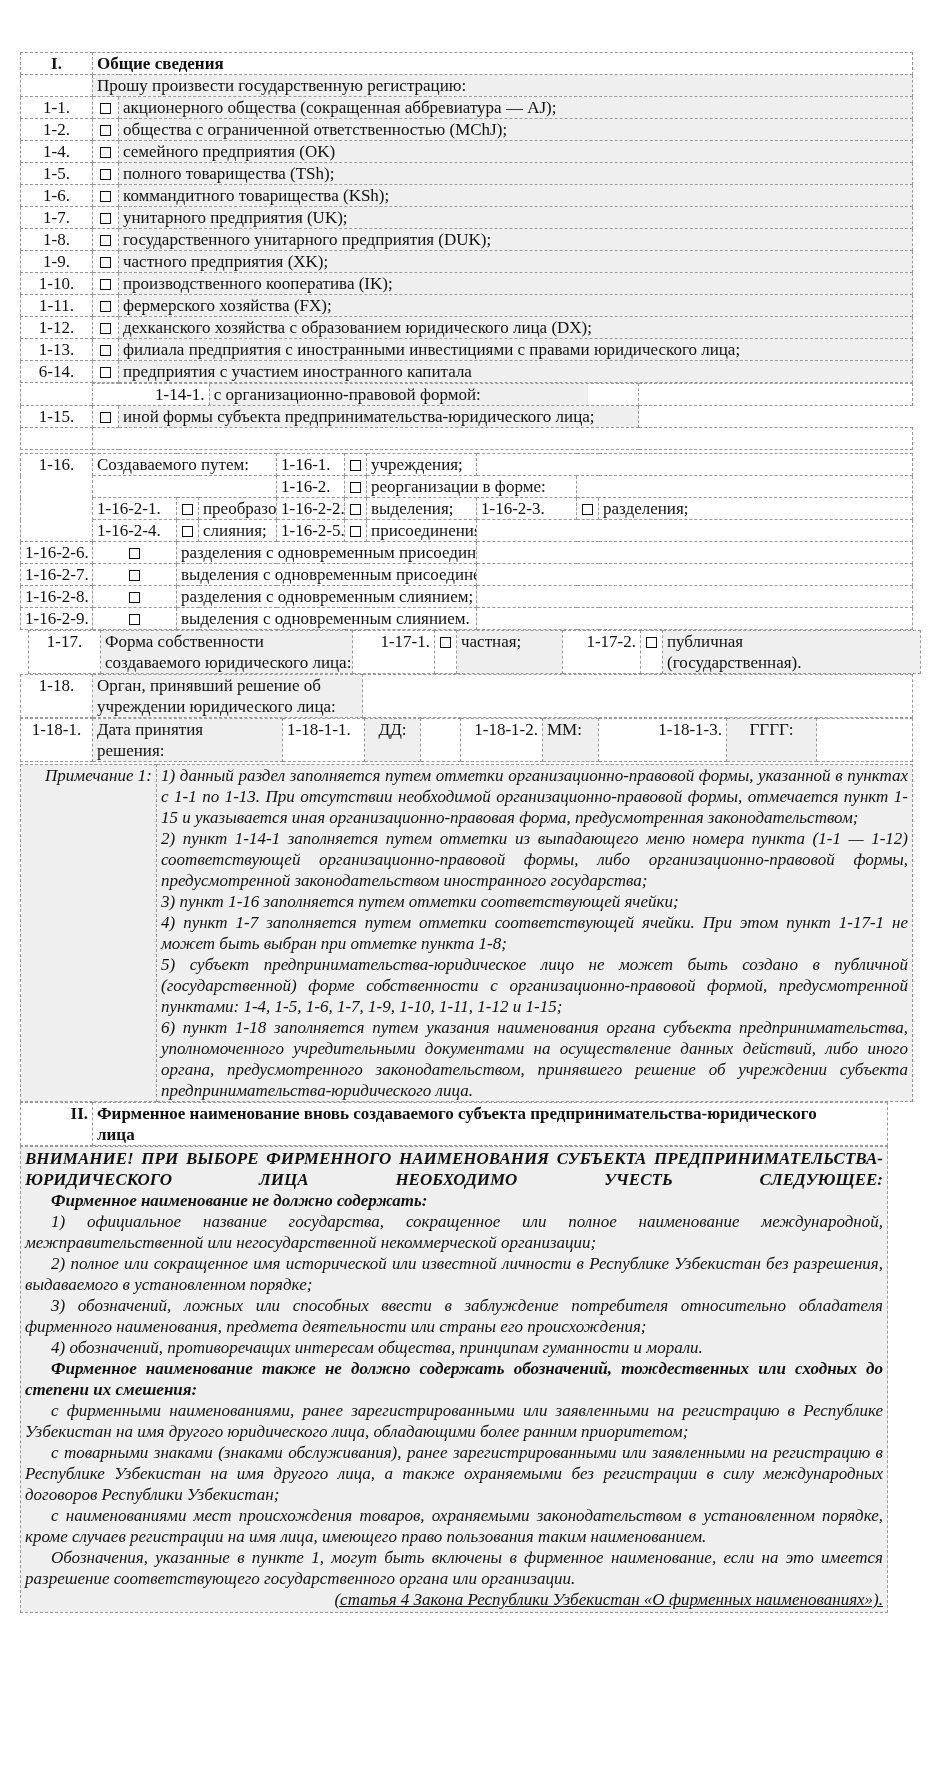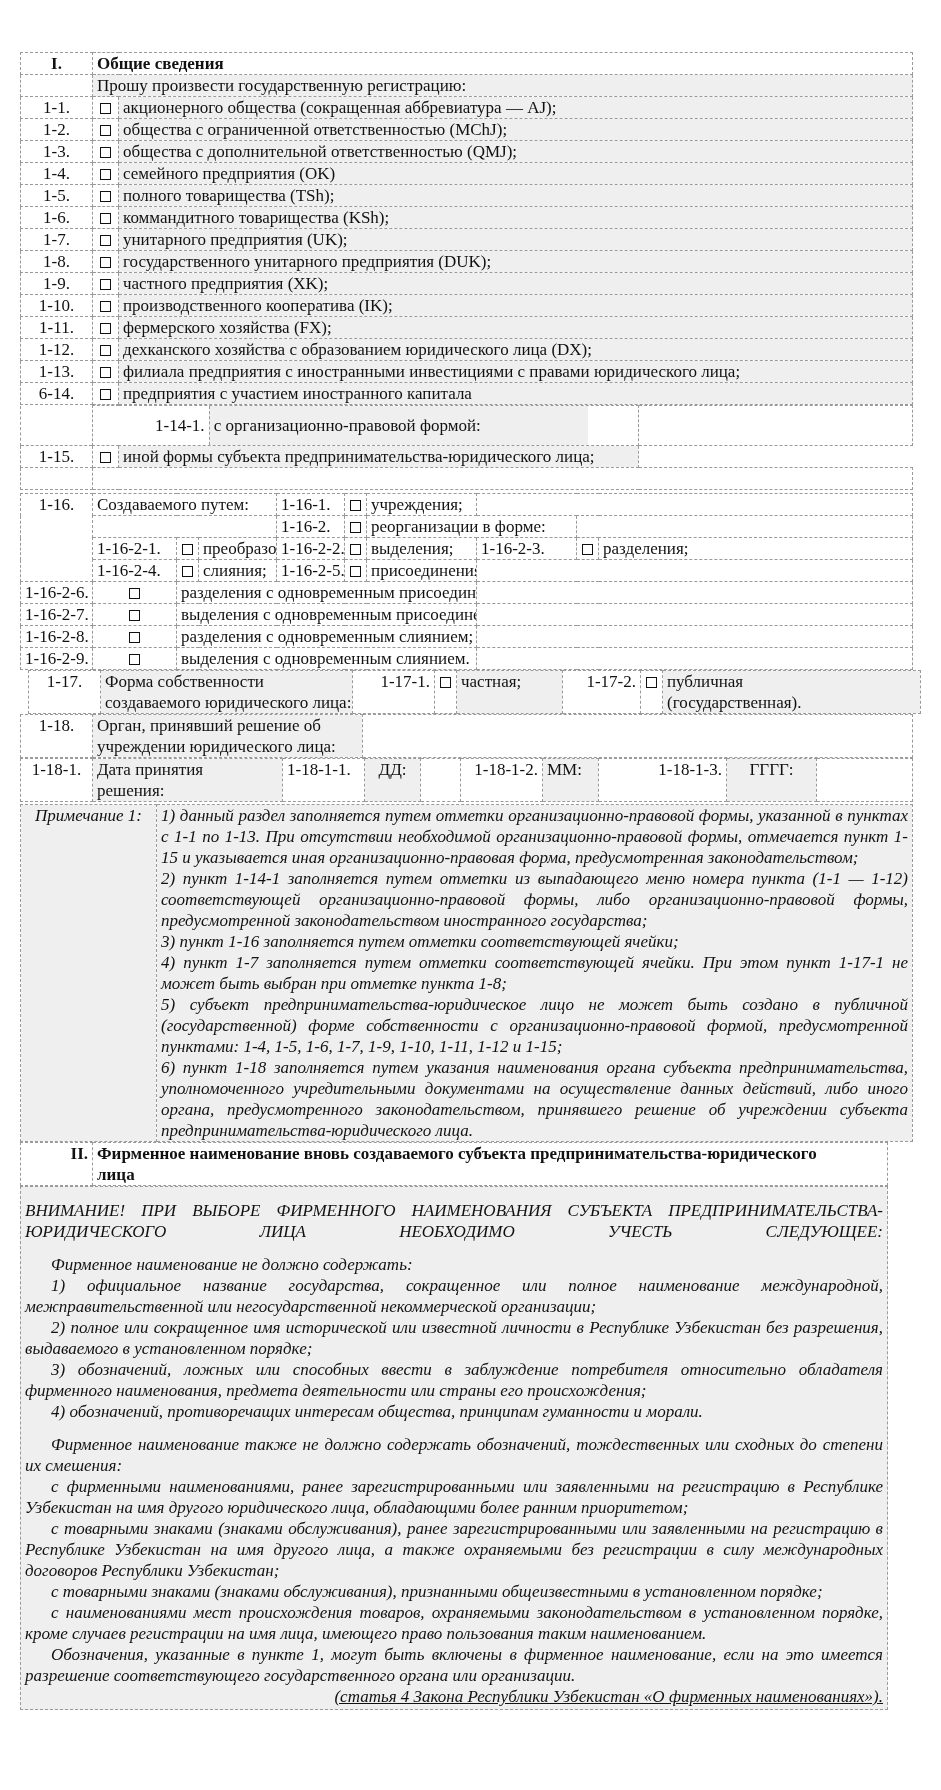--- a/index.html
+++ b/index.html
@@ -18,26 +18,26 @@
   .c { text-align: center; }
   .r { text-align: right; }
   .b { font-weight: bold; }
   .cb {
     display: inline-block; width: 11px; height: 11px; border: 1.5px solid #111;
     vertical-align: -1px; box-sizing: border-box; background: #fff;
   }
   .cbcell { text-align: center; padding: 0; }
   .nb { border: none; }
   .note td { font-style: italic; white-space: normal; text-align: justify; }
-  .note .lbl { text-align: center; font-style: italic; }
+  .note .lbl { text-align: right; font-style: italic; }
   .note p { margin: 0; text-align: justify; text-align-last: left; }
   .sec2 { border: 1px dashed #9a9a9a; background: #efefef; padding: 1px 4px 2px 4px; font-style: italic; }
   .sec2 p { margin: 0; text-align: justify; line-height: 21px; font-size: 17px; }
   .sec2 .ind { text-indent: 26px; }
-  .sec2 .bi { font-weight: normal; margin-top: 12px; }
+  .sec2 .bi { font-weight: bold; }
   .sec2 .src { text-align: right; text-decoration: underline; }
   .hdr2 td { white-space: normal; }
 </style>
 </head>
 <body>
 
 <div class="page">
 
   <table>
     <colgroup>
@@ -60,25 +60,20 @@
           <td class="c">1-1.</td>
           <td class="cbcell"><span class="cb"></span></td>
           <td class="sh">акционерного общества (сокращенная аббревиатура — AJ);</td>
         </tr>
         <tr>
           <td class="c">1-2.</td>
           <td class="cbcell"><span class="cb"></span></td>
           <td class="sh">общества с ограниченной ответственностью (MChJ);</td>
         </tr>
         <tr>
-          <td class="c">1-3.</td>
-          <td class="cbcell"><span class="cb"></span></td>
-          <td class="sh">общества с дополнительной ответственностью (QMJ);</td>
-        </tr>
-        <tr>
           <td class="c">1-4.</td>
           <td class="cbcell"><span class="cb"></span></td>
           <td class="sh">семейного предприятия (OK)</td>
         </tr>
         <tr>
           <td class="c">1-5.</td>
           <td class="cbcell"><span class="cb"></span></td>
           <td class="sh">полного товарищества (TSh);</td>
         </tr>
         <tr>
@@ -134,21 +129,21 @@
         <col style="width:72px">
         <col style="width:26px">
         <col style="width:520px">
         <col>
       </colgroup>
     <tbody>
         <tr>
       <td class="nb" style="border-left:1px dashed #9a9a9a"></td>
       <td colspan="2" style="padding-left:62px">
         <span>1-14-1.</span>
-        <span class="sh" style="padding:9px 4px;display:inline-block;width:370px;border-left:1px dashed #9a9a9a">с организационно-правовой формой:</span>
+        <span class="sh" style="padding:0 4px;display:inline-block;width:370px;border-left:1px dashed #9a9a9a">с организационно-правовой формой:</span>
       </td>
       <td></td>
     </tr>
     <tr>
       <td class="c">1-15.</td>
       <td class="cbcell"><span class="cb"></span></td>
       <td class="sh">иной формы субъекта предпринимательства-юридического лица;</td>
       <td class="nb"></td>
     </tr>
     <tr>
@@ -356,19 +351,18 @@
     <div id="must-not">
         <p class="ind">1) официальное название государства, сокращенное или полное наименование международной, межправительственной или негосударственной некоммерческой организации;</p>
         <p class="ind">2) полное или сокращенное имя исторической или известной личности в Республике Узбекистан без разрешения, выдаваемого в установленном порядке;</p>
         <p class="ind">3) обозначений, ложных или способных ввести в заблуждение потребителя относительно обладателя фирменного наименования, предмета деятельности или страны его происхождения;</p>
         <p class="ind">4) обозначений, противоречащих интересам общества, принципам гуманности и морали.</p>
       </div>
     <p class="ind bi">Фирменное наименование также не должно содержать обозначений, тождественных или сходных до степени их смешения:</p>
     <div id="also-list">
         <p class="ind">с фирменными наименованиями, ранее зарегистрированными или заявленными на регистрацию в Республике Узбекистан на имя другого юридического лица, обладающими более ранним приоритетом;</p>
         <p class="ind">с товарными знаками (знаками обслуживания), ранее зарегистрированными или заявленными на регистрацию в Республике Узбекистан на имя другого лица, а также охраняемыми без регистрации в силу международных договоров Республики Узбекистан;</p>
-        <p class="ind">с товарными знаками (знаками обслуживания), признанными общеизвестными в установленном порядке;</p>
         <p class="ind">с наименованиями мест происхождения товаров, охраняемыми законодательством в установленном порядке, кроме случаев регистрации на имя лица, имеющего право пользования таким наименованием.</p>
       </div>
     <p class="ind">Обозначения, указанные в пункте 1, могут быть включены в фирменное наименование, если на это имеется разрешение соответствующего государственного органа или организации.</p>
     <p class="src">(статья 4 Закона Республики Узбекистан «О фирменных наименованиях»).</p>
   </div>
 </div>
 
 </body></html>

